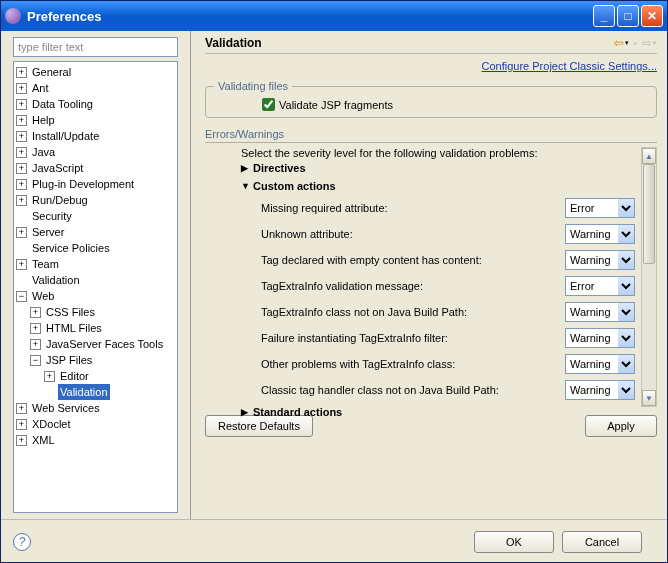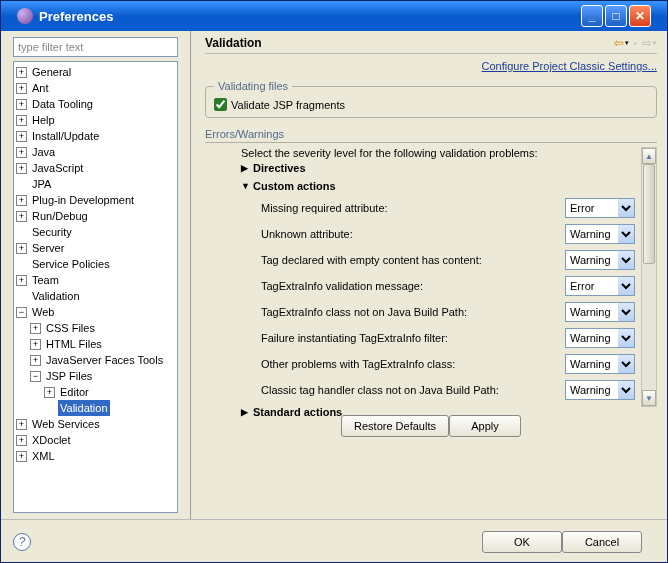--- a/index.html
+++ b/index.html
@@ -11,21 +11,21 @@
     width: 668px;
     height: 563px;
     overflow: hidden;
     border: 1px solid #0a246a;
   }
   .titlebar {
     height: 30px;
     background: linear-gradient(to bottom, #3a95ff 0%, #0a5bcf 50%, #0a5bcf 100%);
     display: flex;
     align-items: center;
-    padding: 0 16px;
+    padding: 0 4px;
     color: #fff;
   }
   .titlebar .app-icon {
     width: 16px; height: 16px;
     background: radial-gradient(circle at 30% 30%, #cdb0f0, #7a4ca0);
     border-radius: 50%;
     margin-right: 6px;
     flex: none;
   }
   .titlebar .title-text { font-weight: bold; font-size: 13px; flex: 1; }
@@ -103,21 +103,21 @@
     color: #1a3c9a; text-decoration: underline; text-align: right;
     display: block; margin-top: 6px; cursor: pointer;
   }
   fieldset {
     border: 1px solid #b0b0a0;
     border-radius: 4px;
     padding: 6px 8px;
     margin: 8px 0 6px 0;
   }
   legend { color: #516a8f; padding: 0 4px; }
-  .chk { display: flex; align-items: center; gap: 4px; }
+  .chk { display: flex; align-items: center; gap: 4px; margin-left: 48px; }
   .chk input { accent-color: #2a7a2a; margin:0; }
   .section-title { color: #516a8f; margin-top: 4px; }
   .divider { height: 1px; background: #b0b0a0; margin: 2px 0 4px 0; }
   .scrollbox {
     border: 0;
     height: 260px;
     position: relative;
     padding-right: 22px;
     margin-left: 36px;
   }
@@ -143,21 +143,21 @@
   .row { display: flex; align-items: center; justify-content: space-between; padding: 3px 0; }
   .row .k { flex:1; }
   select.sev {
     font: inherit; height: 20px; width: 70px;
     border: 1px solid #7f9db9; background: #fff;
     background-image: linear-gradient(to bottom, #dbe8fb, #b9d1f4);
     background-repeat: no-repeat;
     background-position: right center;
     background-size: 16px 100%;
   }
-  .btnrow { display:flex; justify-content: center; margin-top: 8px; }
+  .btnrow { display:flex; justify-content: space-between; gap: 8px; margin-top: 8px; }
   .btn {
     min-width: 72px; height: 22px;
     padding: 0 12px;
     border: 1px solid #888; border-radius: 3px;
     background: linear-gradient(to bottom, #fdfdfb, #e8e5d6);
     cursor: default; font: inherit;
     display: inline-flex; align-items: center; justify-content: center;
   }
   .footer {
     height: 44px;
@@ -212,24 +212,20 @@
         </div>
         <div class="node">
           <span class="twist">+</span>
           <span class="lbl">Java</span>
         </div>
         <div class="node">
           <span class="twist">+</span>
           <span class="lbl">JavaScript</span>
         </div>
         <div class="node">
-          <span class="twist blank"></span>
-          <span class="lbl">JPA</span>
-        </div>
-        <div class="node">
           <span class="twist">+</span>
           <span class="lbl">Plug-in Development</span>
         </div>
         <div class="node">
           <span class="twist">+</span>
           <span class="lbl">Run/Debug</span>
         </div>
         <div class="node">
           <span class="twist blank"></span>
           <span class="lbl">Security</span>

